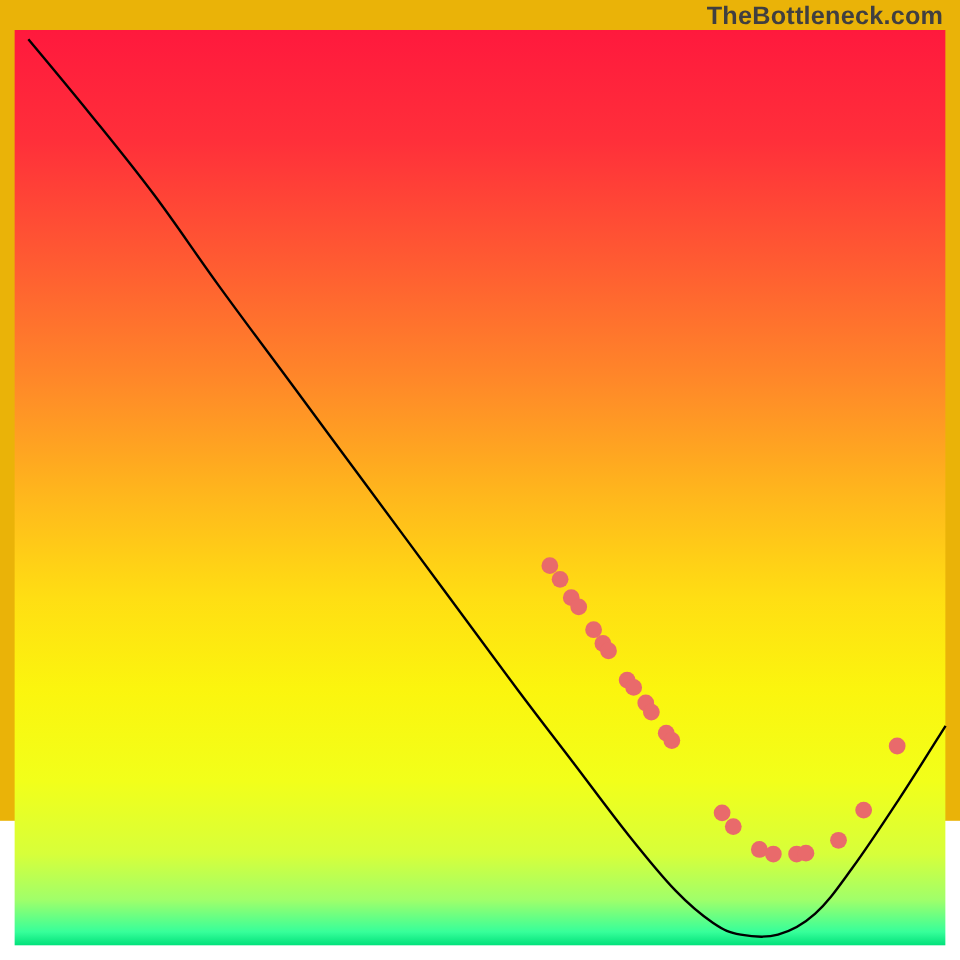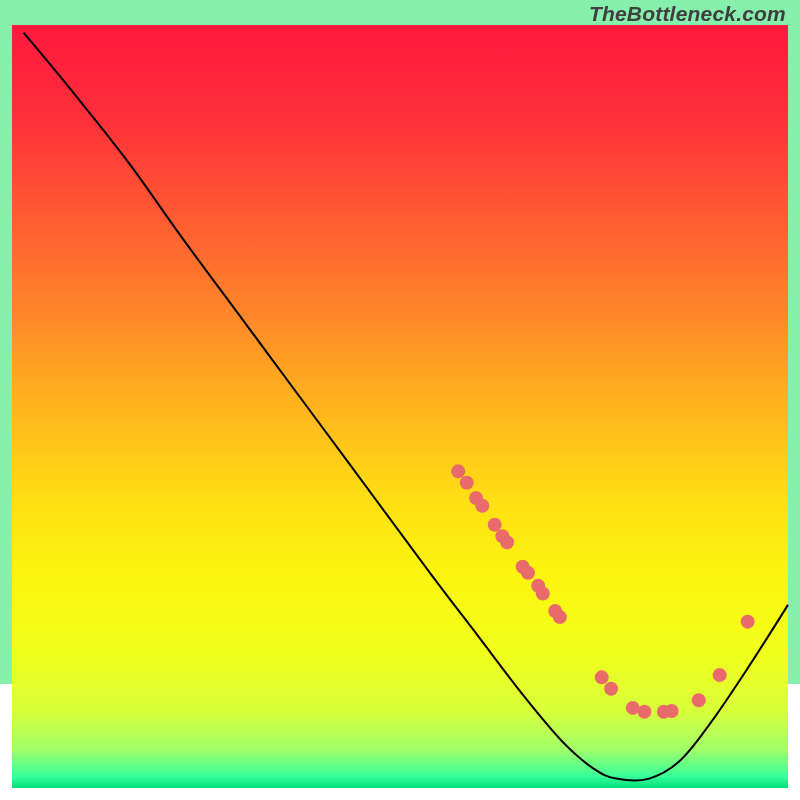--- a/index.html
+++ b/index.html
@@ -1,22 +1,21 @@
 <!DOCTYPE html>
 <html><head>
 <meta charset="utf-8">
 <style>
   * { margin: 0; padding: 0; box-sizing: border-box; }
   html, body { width: 800px; height: 800px; overflow: hidden; }
   .chart-container {
     position: relative;
     width: 800px;
     height: 684px;
-    background: #86efac;
-    font-style: italic;
+    background: #eab308;
   }
   .plot-area {
     position: absolute;
     left: 12px;
     top: 25px;
     width: 776px;
     height: 763px;
   }
   .gradient-bg {
     position: absolute;

